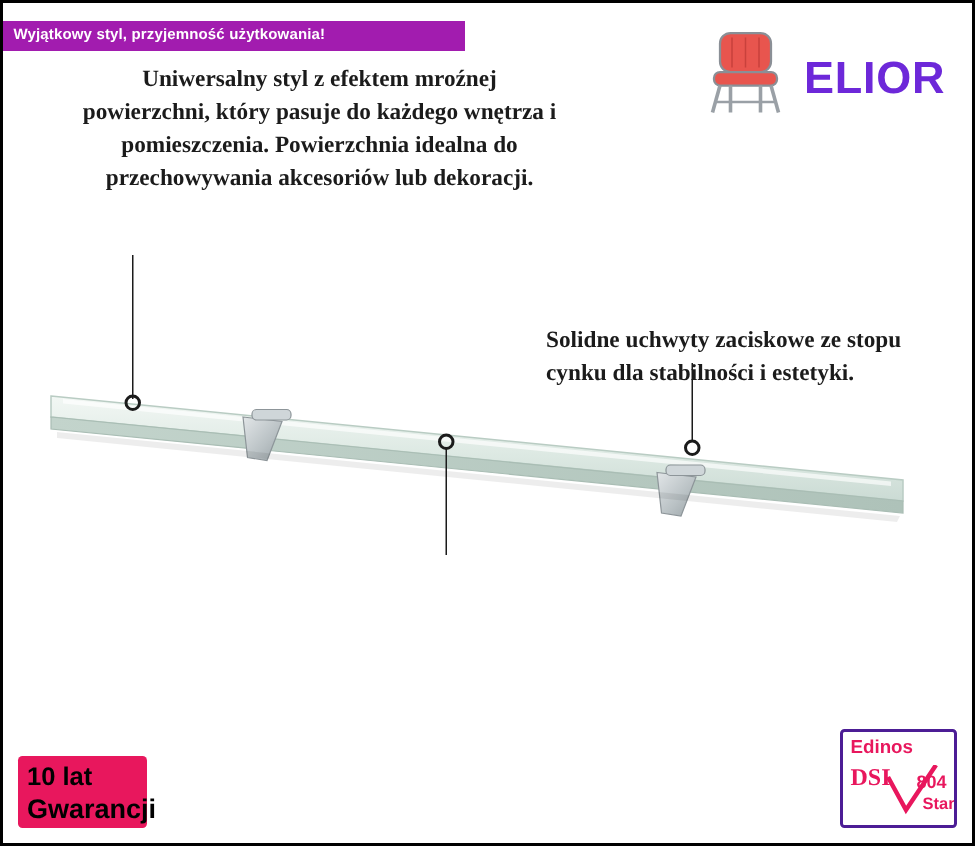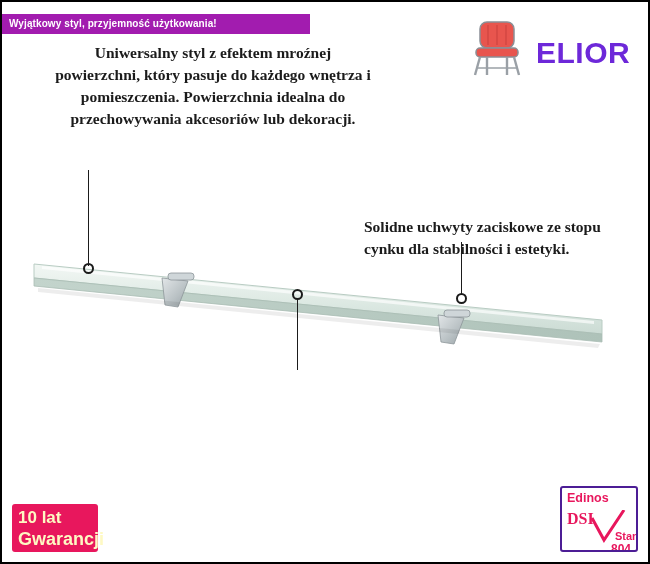--- a/index.html
+++ b/index.html
@@ -81,21 +81,21 @@
   }
   
   .guarantee {
     position: absolute;
     left: 10px;
     bottom: 10px;
     width: 86px;
     height: 48px;
     background: #e8175d;
     border-radius: 3px;
-    color: #fef9c3;
+    color: #000000;
     font-family: "Liberation Sans", sans-serif;
   }
   .guarantee .g-line1 {
     position: absolute;
     left: 6px;
     top: 4px;
     font-size: 17px;
     font-weight: bold;
   }
   .guarantee .g-line2 {
@@ -133,21 +133,20 @@
     font-size: 16px;
     font-weight: bold;
     font-family: Liberation Serif, serif;
   }
   .edinos .e-num {
     position: absolute;
     right: 5px;
     top: 26px;
     font-size: 12px;
     font-weight: bold;
-    margin-top: 28px;
   }
   .edinos .e-std {
     position: absolute;
     left: 5px;
     top: 42px;
     font-size: 11px;
     font-weight: bold;
     margin-left: 48px;
   }
   .edinos .e-check {

